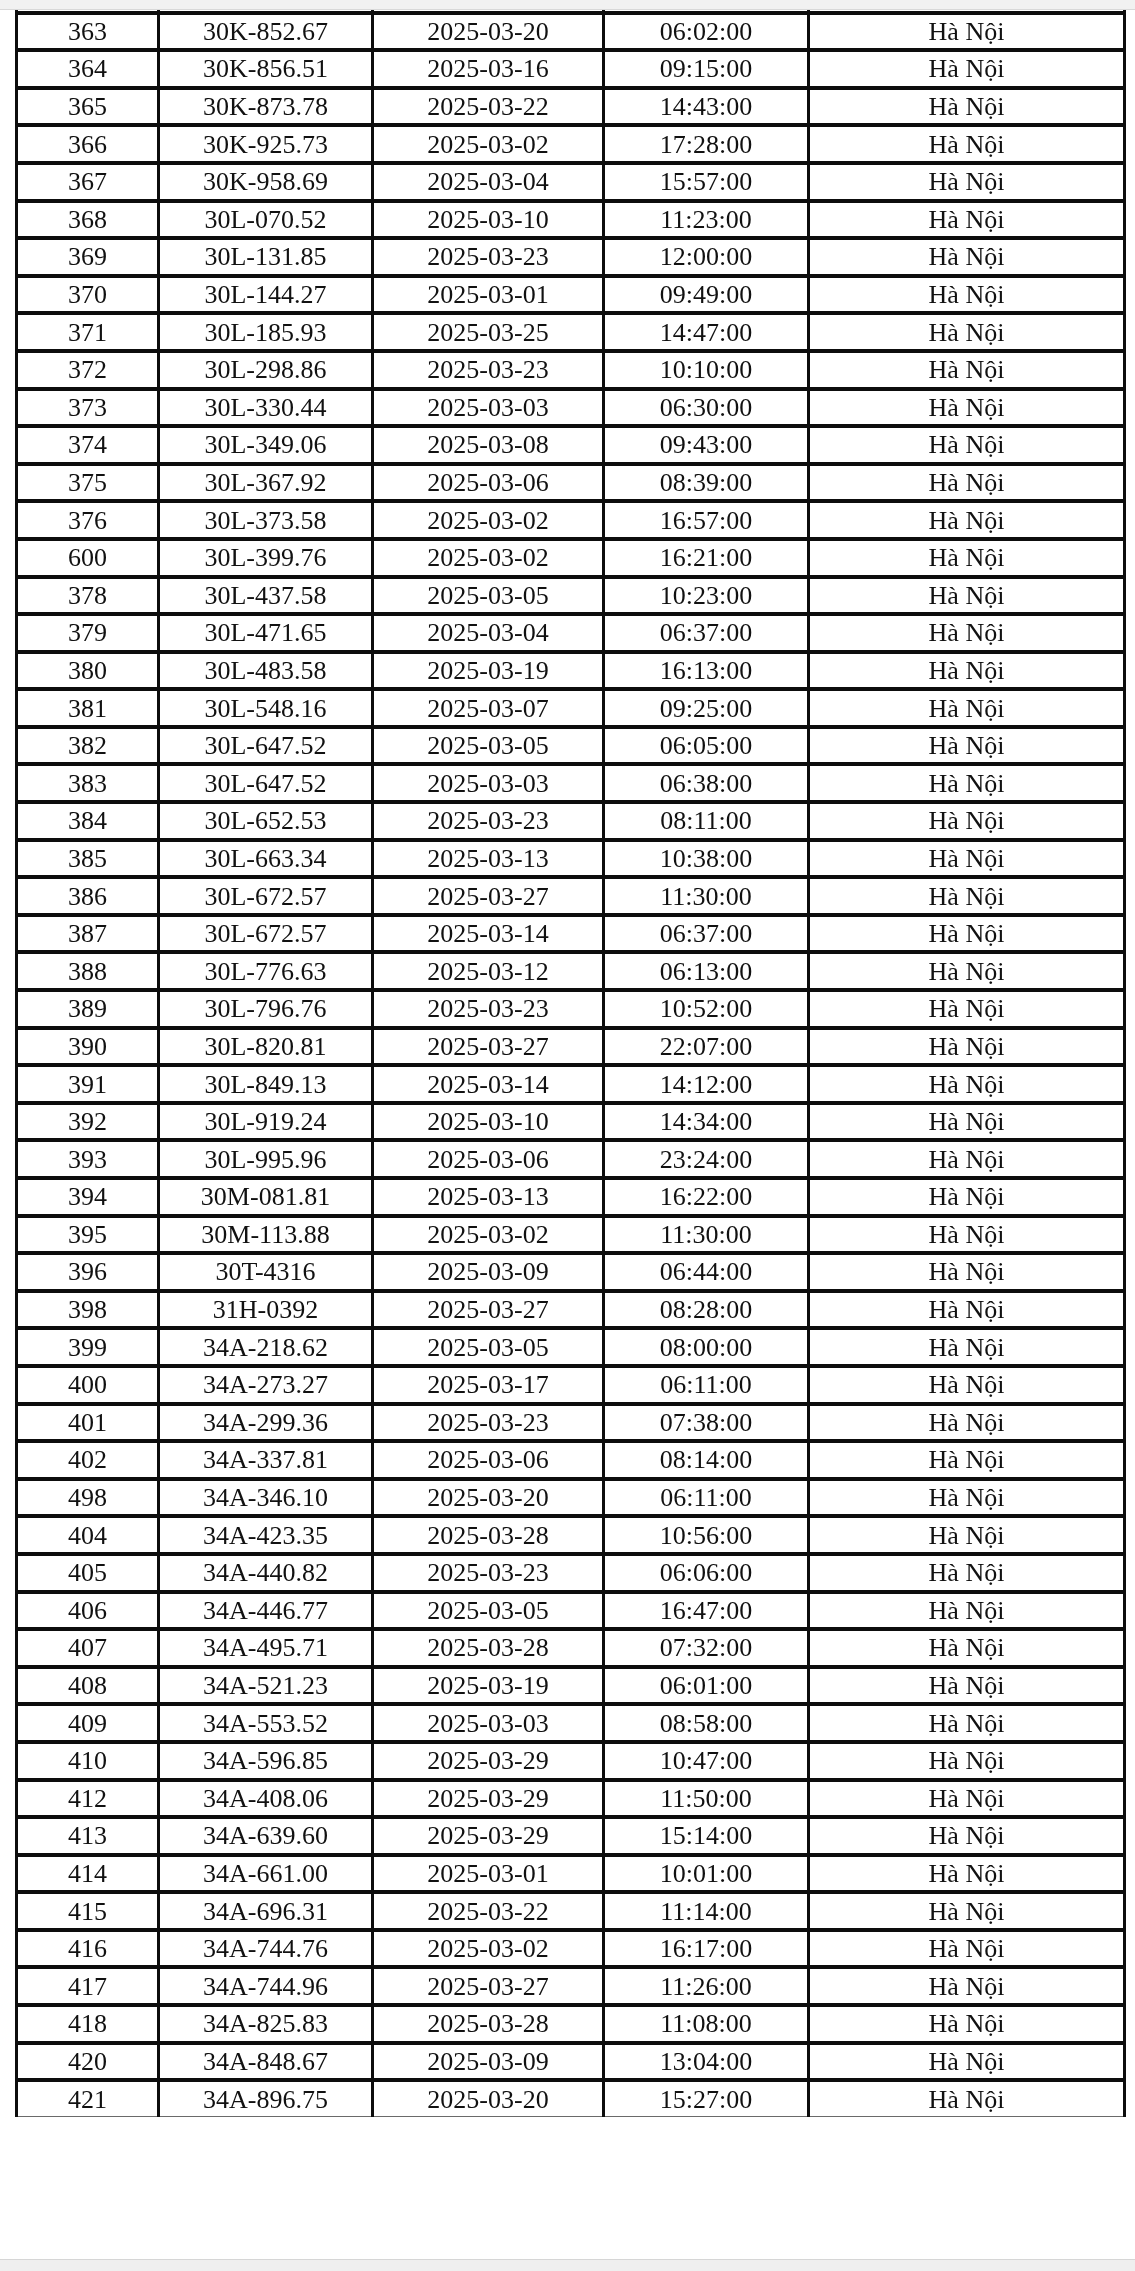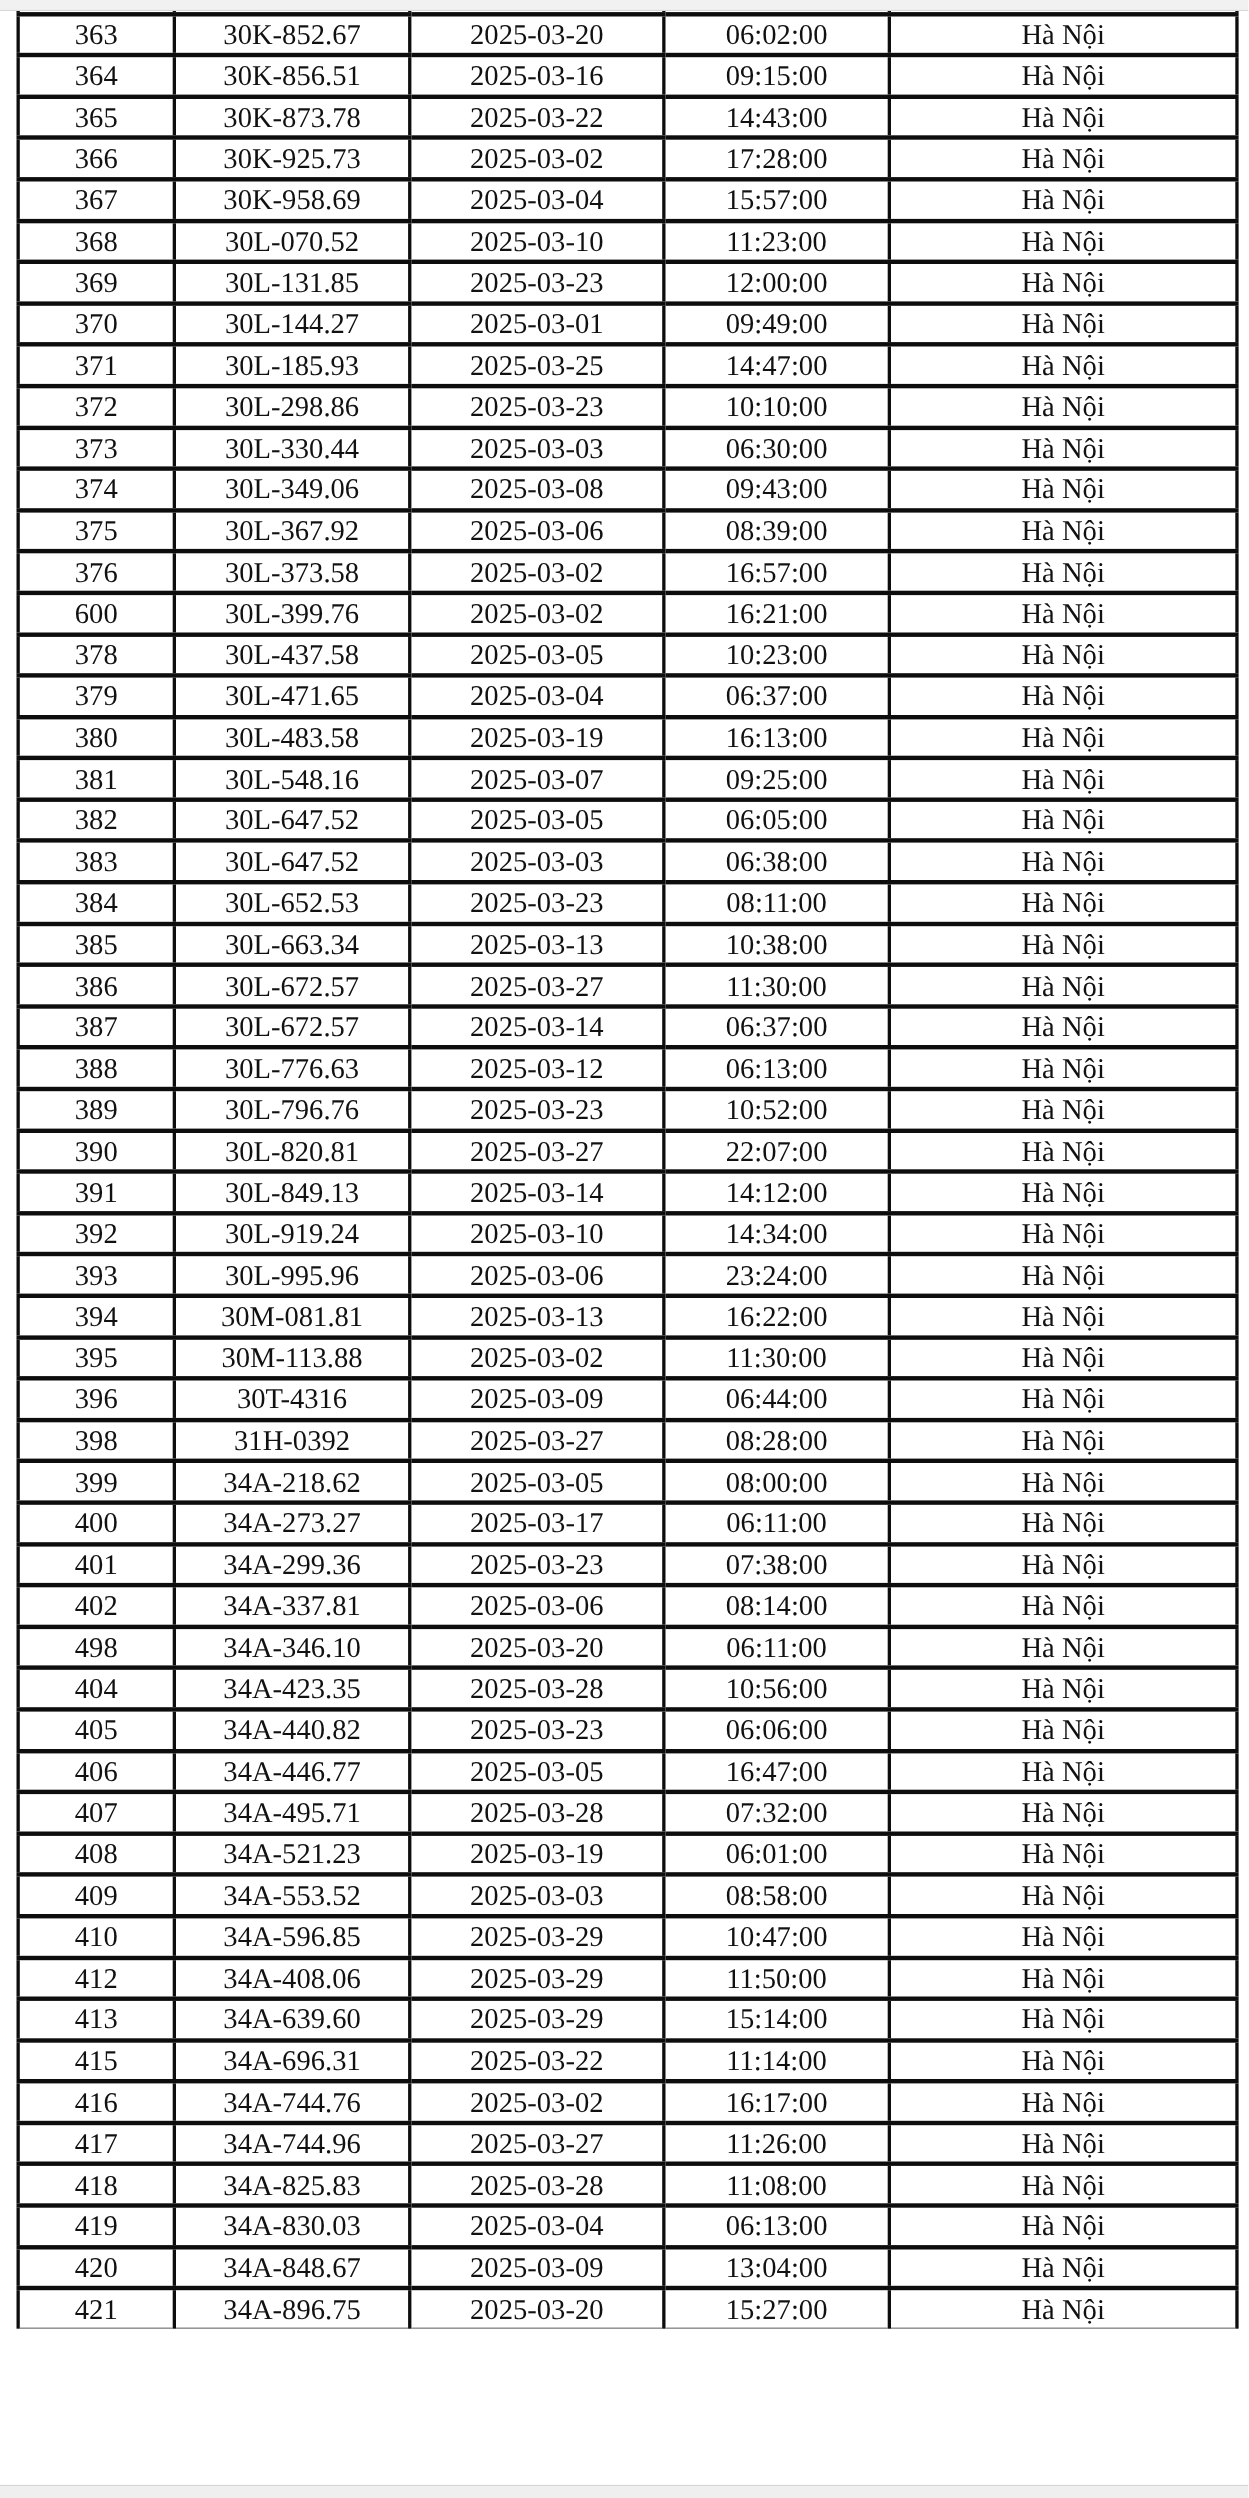--- a/index.html
+++ b/index.html
@@ -417,20 +417,27 @@
         <td>Hà Nội</td>
       </tr>
       <tr>
         <td>413</td>
         <td>34A-639.60</td>
         <td>2025-03-29</td>
         <td>15:14:00</td>
         <td>Hà Nội</td>
       </tr>
       <tr>
+        <td>414</td>
+        <td>34A-661.00</td>
+        <td>2025-03-01</td>
+        <td>10:01:00</td>
+        <td>Hà Nội</td>
+      </tr>
+      <tr>
         <td>415</td>
         <td>34A-696.31</td>
         <td>2025-03-22</td>
         <td>11:14:00</td>
         <td>Hà Nội</td>
       </tr>
       <tr>
         <td>416</td>
         <td>34A-744.76</td>
         <td>2025-03-02</td>
@@ -442,27 +449,20 @@
         <td>34A-744.96</td>
         <td>2025-03-27</td>
         <td>11:26:00</td>
         <td>Hà Nội</td>
       </tr>
       <tr>
         <td>418</td>
         <td>34A-825.83</td>
         <td>2025-03-28</td>
         <td>11:08:00</td>
-        <td>Hà Nội</td>
-      </tr>
-      <tr>
-        <td>419</td>
-        <td>34A-830.03</td>
-        <td>2025-03-04</td>
-        <td>06:13:00</td>
         <td>Hà Nội</td>
       </tr>
       <tr>
         <td>420</td>
         <td>34A-848.67</td>
         <td>2025-03-09</td>
         <td>13:04:00</td>
         <td>Hà Nội</td>
       </tr>
       <tr>

